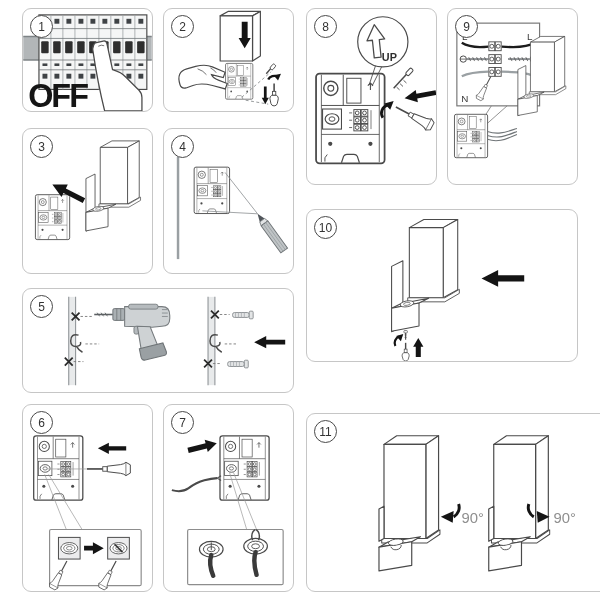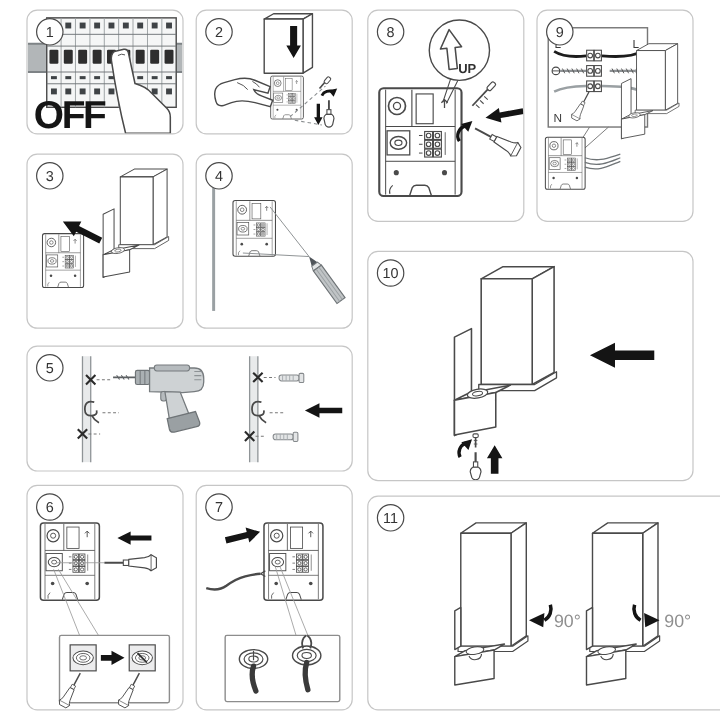--- a/index.html
+++ b/index.html
@@ -409,21 +409,21 @@
     <use href="#plate-p" transform="translate(6,106) scale(0.58)"></use>
     <g stroke="#6f7477" stroke-width="1.1" fill="none">
       <path d="M40 124 C52 128 60 124 70 121"></path>
       <path d="M40 128 C52 132 60 128 70 124"></path>
       <path d="M40 132 C52 136 60 131 70 127"></path>
     </g>
     <use href="#light34" transform="translate(64,24) scale(0.58)"></use>
   </svg>
 </div>
 
-<div class="panel" style="left:306px;top:209px;width:272px;height:192px">
+<div class="panel" style="left:306px;top:209px;width:272px;height:153px">
   <div class="badge">10</div>
   <svg class="art" viewBox="0 0 272 191">
     <use href="#light34" transform="translate(60,6) scale(1.02)"></use>
     <g transform="translate(186,76) scale(1.5)">
           <use href="#arr"></use>
         </g>
     <g>
       <rect x="87.8" y="152.5" width="4.4" height="3" rx="1" fill="#fff" stroke="#4a4a4a" stroke-width="0.9"></rect>
       <line x1="90" y1="155.5" x2="90" y2="164" stroke="#4a4a4a" stroke-width="1.4"></line>
       <path d="M88.5 158 h3 M88.5 161 h3" stroke="#4a4a4a" stroke-width="0.7"></path>

